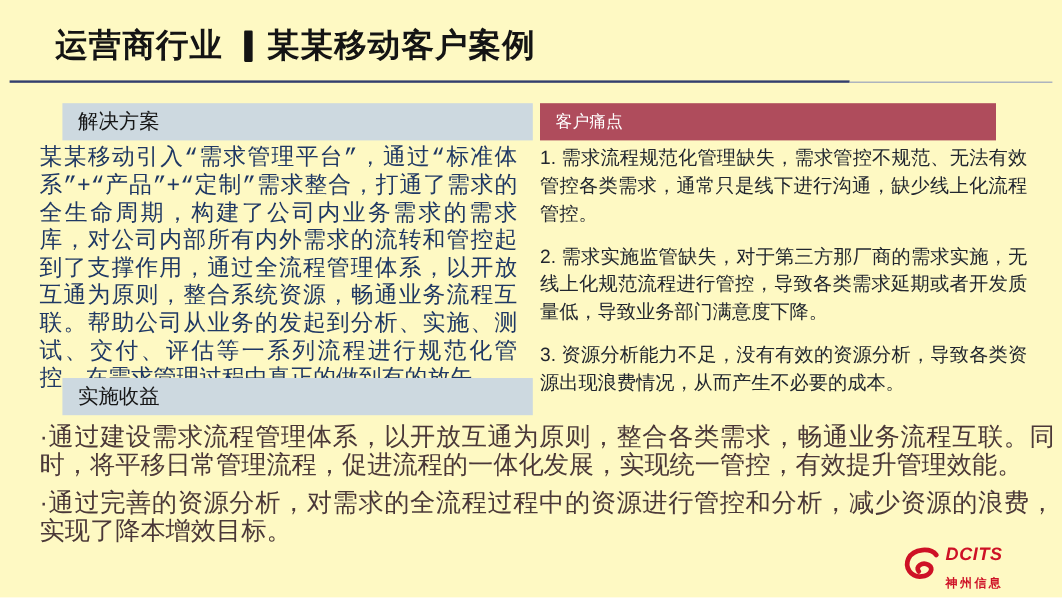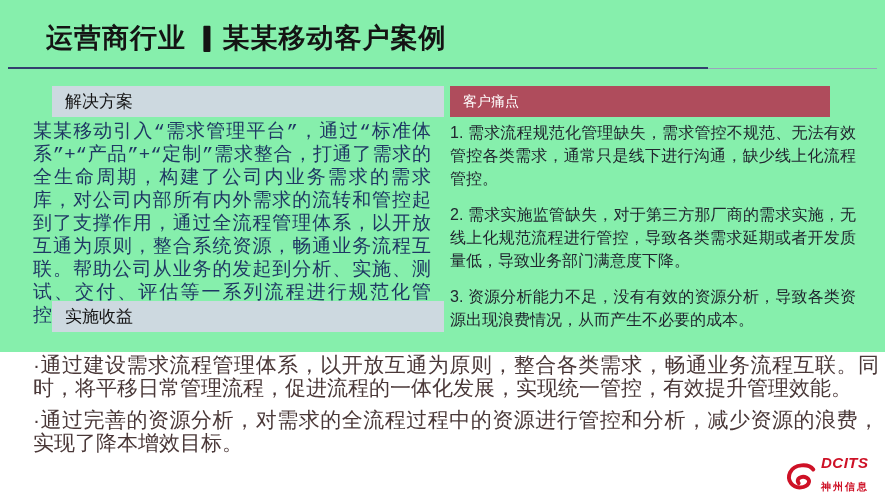--- a/index.html
+++ b/index.html
@@ -1,54 +1,54 @@
 <!DOCTYPE html>
 <html><head>
 <meta charset="utf-8">
 <style>
   * { box-sizing: border-box; margin: 0; padding: 0; }
   html, body { width: 885px; height: 498px; background: #ffffff; overflow: hidden; }
   body { font-family: "Liberation Sans", sans-serif; }
 
-  .slide { position: relative; width: 885px; height: 352px; background: #86efac; padding-left: 26px; }
+  .slide { position: relative; width: 885px; height: 498px; background: #fef9c3; padding-left: 26px; }
 
   .page-title {
     position: absolute; left: 46px; top: 20px;
     font-size: 27px; font-weight: bold; color: #141414; letter-spacing: 1px;
     white-space: nowrap;
   }
   .title-rule-main { position: absolute; left: 8px; top: 67px; width: 700px; height: 2px; background: #333F6E; }
   .title-rule-ext  { position: absolute; left: 708px; top: 68px; width: 169px; height: 1px; background: #9AA3BD; }
 
   .sec-bar {
     position: absolute; height: 31px; background: #CDD9E0; color: #161616;
     font-size: 17px; line-height: 31px; padding-left: 13px; margin-left: 22px;
   }
   .sec-bar.sol { left: 30px; top: 86px;  width: 392px; }
-  .sec-bar.ben { left: 30px; top: 301px; width: 392px; }
+  .sec-bar.ben { left: 30px; top: 315px; width: 392px; }
 
   .pain-bar {
     position: absolute; left: 450px; top: 86px; width: 380px; height: 31px;
     background: #AF4C5C; color: #ffffff; font-size: 14px; line-height: 31px; padding-left: 13px;
   }
 
   .sol-body {
     position: absolute; left: 33px; top: 121px; width: 398px;
     font-size: 19px; line-height: 23px; color: #1F3864; text-align: justify; font-family: Liberation Mono, monospace;
   }
 
   .pain-body { position: absolute; left: 450px; top: 121px; width: 406px;
     font-size: 16px; line-height: 23px; color: #21262F; }
   .pain-body p { margin: 0 0 13px 0; text-align: justify; }
 
   .ben-body { position: absolute; left: 33px; top: 353px; width: 846px;
     font-size: 21px; line-height: 23px; color: #4A3838; }
   .ben-body p { margin: 0 0 9px 0; text-align: justify; }
 
-  .logo { position: absolute; left: 784px; top: 455px; display: flex; align-items: flex-end; gap: 3px; }
+  .logo { position: absolute; left: 751px; top: 455px; display: flex; align-items: flex-start; gap: 3px; }
   .logo-icon { width: 34px; height: 30px; }
   .logo-text { display: flex; flex-direction: column; line-height: 1; }
   .logo-brand { color: #CE1126; font-weight: bold; font-style: italic; font-size: 15px; letter-spacing: 0.5px; }
   .logo-cn { color: #CE1126; font-size: 10px; font-weight: bold; letter-spacing: 2px; margin-top: 12px; }
 </style>
 </head>
 <body>
 
 <div class="slide">
 

